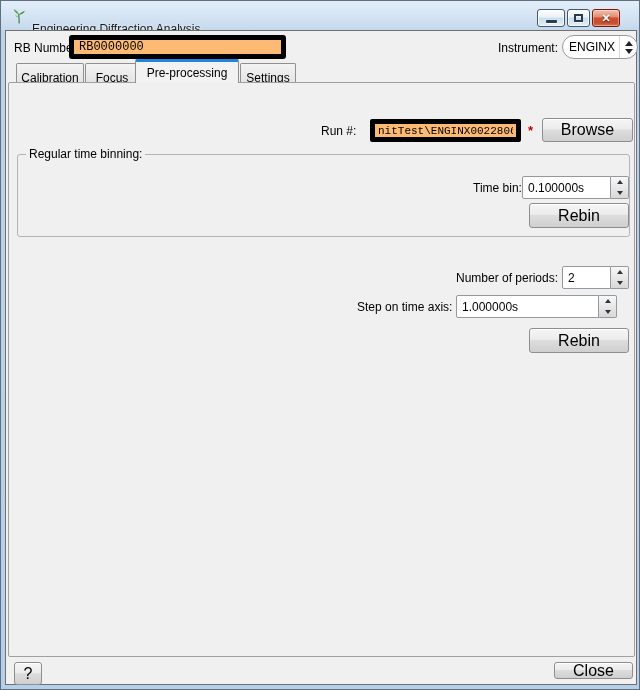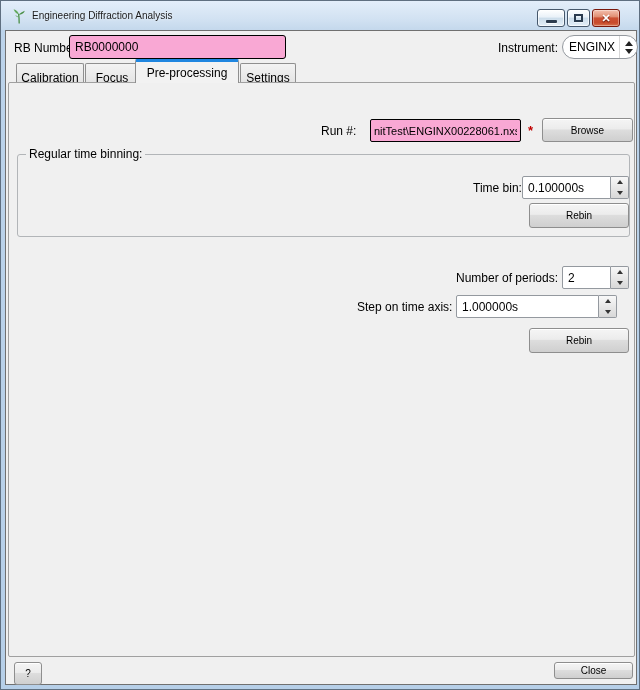--- a/index.html
+++ b/index.html
@@ -6,21 +6,21 @@
   html,body { width:640px; height:690px; font-family:"Liberation Sans", sans-serif; font-size:12px; color:#000; }
 
   
   .frame {
     position:absolute; left:0; top:0; width:640px; height:690px;
     border:1px solid #5f6f80;
     background: linear-gradient(#e3eefa 0px, #d2e2f2 18px, #c4d8ec 29px, #bcd3ea 29px, #b6cfe8 100%);
   }
   .titlebar { position:absolute; left:1px; top:1px; right:1px; height:28px; }
   .app-icon { position:absolute; left:9px; top:6px; width:16px; height:16px; }
-  .window-title { position:absolute; left:30px; top:8px; font-size:10px; color:#1a1a1a; text-shadow:0 0 3px #f4f9ff; white-space:nowrap; }
+  .window-title { position:absolute; left:30px; top:20px; font-size:12px; color:#1a1a1a; text-shadow:0 0 3px #f4f9ff; white-space:nowrap; }
 
   .cap-btn {
     position:absolute; top:7px; height:18px; border:1px solid #46586c; border-radius:3px;
     background: linear-gradient(#ffffff, #e9f1f8 45%, #cbdcea 50%, #e0ecf6 92%);
     box-shadow: inset 0 0 0 1px rgba(255,255,255,.65);
     display:flex; align-items:center; justify-content:center; cursor:default;
   }
   .cap-min { left:535px; width:28px; }
   .cap-max { left:565px; width:23px; }
   .cap-close {
@@ -34,22 +34,22 @@
 
   
   .body {
     position:absolute; left:4px; top:29px; width:632px; height:655px;
     background:#f0f0f0; border:1px solid #707070;
   }
 
   label, .lbl { white-space:nowrap; }
 
   .txt {
-    position:absolute; background:#f9a8d4; border:1px solid #000000; border-radius:2px;
-    font-family:Liberation Sans, sans-serif; font-size:12px; padding:0 5px; outline:none;
+    position:absolute; background:#fdba74; border:5px solid #000000; border-radius:2px;
+    font-family:Liberation Mono, monospace; font-size:12px; padding:0 5px; outline:none;
   }
 
   
   .rb-label { position:absolute; left:8px; top:10px; }
   .rb-input { left:63px; top:4px; width:217px; height:24px; border-radius:3px; }
   .instr-label { position:absolute; left:492px; top:10px; }
   .instr-box {
     position:absolute; left:556px; top:4px; width:76px; height:24px;
     background:#fff; border:1px solid #94999f; border-radius:12px;
     display:flex; align-items:center;
@@ -80,21 +80,21 @@
     position:absolute; left:2px; top:51px; width:627px; height:575px;
     background:#f0f0f0; border:1px solid #a0a0a0; border-radius:2px; z-index:2;
   }
 
   
   .btn {
     position:absolute; border:1px solid #8e8e8e; border-radius:3px;
     background:linear-gradient(#f5f5f5, #ececec 45%, #dddddd 50%, #cfcfcf);
     box-shadow: inset 0 1px 0 #fff;
     display:flex; align-items:center; justify-content:center;
-    font-family:"Liberation Sans", sans-serif; font-size:10px; cursor:default;
+    font-family:"Liberation Sans", sans-serif; font-size:16px; cursor:default;
   }
 
   
   .run-label { position:absolute; left:312px; top:41px; }
   .run-input { left:361px; top:36px; width:151px; height:23px; font-size:11px; padding:0 3px; }
   .req-star { position:absolute; left:519px; top:40px; color:#c00000; font-weight:bold; font-size:13px; }
   .browse-btn { left:533px; top:35px; width:91px; height:24px; }
 
   
   .group {

